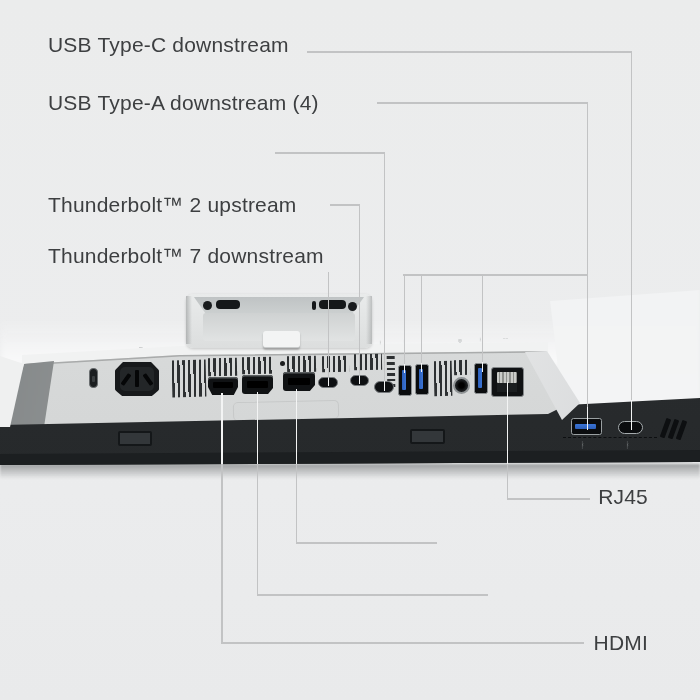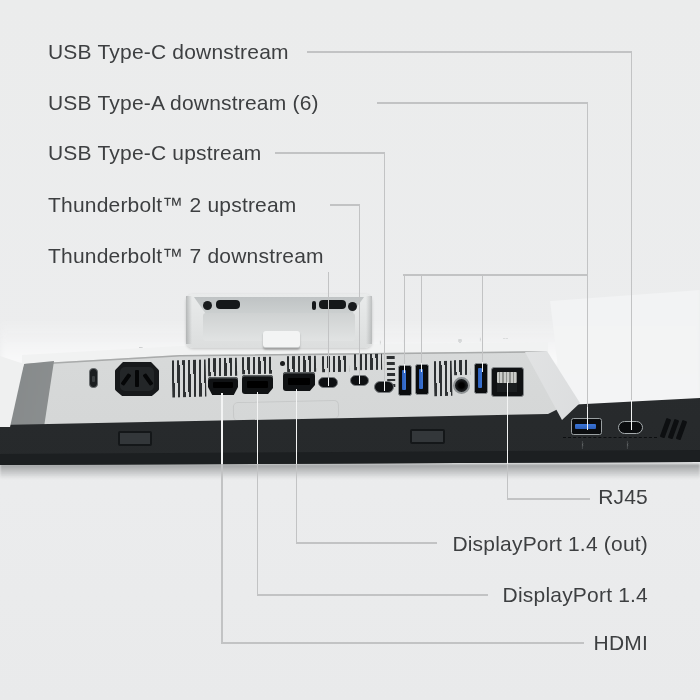--- a/index.html
+++ b/index.html
@@ -181,24 +181,21 @@
   <div class="cl" style="left:295.5px;top:542.4px;width:141px;height:1.6px;z-index:40;"></div>
 
   <div class="clw" style="left:256.5px;top:392px;width:1.6px;height:72px;z-index:40;"></div>
   <div class="cl" style="left:256.5px;top:464px;width:1.6px;height:132px;z-index:40;"></div>
   <div class="cl" style="left:256.5px;top:594.4px;width:231px;height:1.6px;z-index:40;"></div>
 
   <div class="clw" style="left:221px;top:393px;width:1.6px;height:71px;z-index:40;"></div>
   <div class="cl" style="left:221px;top:464px;width:1.6px;height:180px;z-index:40;"></div>
   <div class="cl" style="left:221px;top:642.4px;width:363px;height:1.6px;z-index:40;"></div>
 
-  <div class="label" style="left:48px;top:39px;z-index:50;">USB Type-C downstream</div>
-  <div class="label" style="left:48px;top:90px;z-index:50;">USB Type-A downstream (6)</div>
-  <div class="label" style="left:48px;top:140px;z-index:50;">USB Type-C upstream</div>
+  <div class="label" style="left:48px;top:32px;z-index:50;">USB Type-C downstream</div>
+  <div class="label" style="left:48px;top:90px;z-index:50;">USB Type-A downstream (4)</div>
   <div class="label" style="left:48px;top:192px;z-index:50;">Thunderbolt™ 2 upstream</div>
   <div class="label" style="left:48px;top:243px;z-index:50;">Thunderbolt™ 7 downstream</div>
 
   <div class="label label-r" style="right:52px;top:484px;z-index:50;">RJ45</div>
-  <div class="label label-r" style="right:52px;top:531px;z-index:50;">DisplayPort 1.4 (out)</div>
-  <div class="label label-r" style="right:52px;top:582px;z-index:50;">DisplayPort 1.4</div>
   <div class="label label-r" style="right:52px;top:630px;z-index:50;">HDMI</div>
 
 </div>
 
 </body></html>

